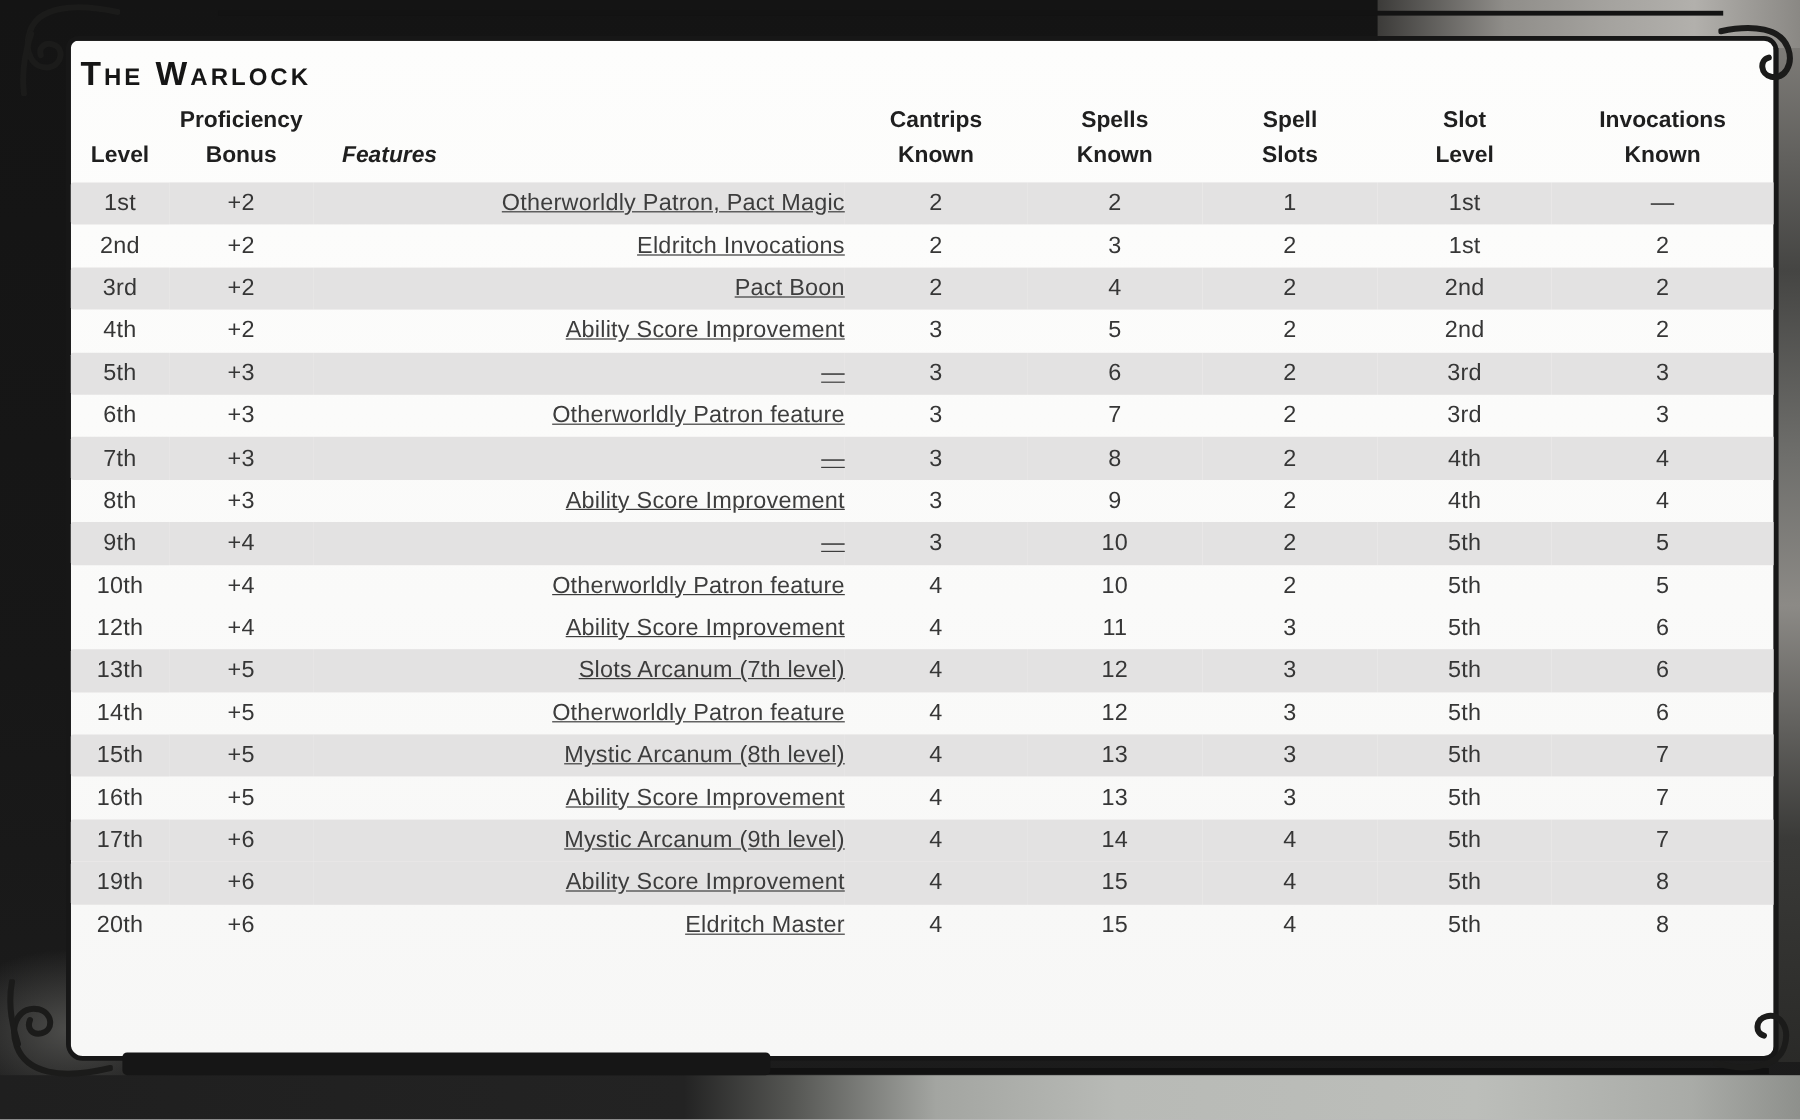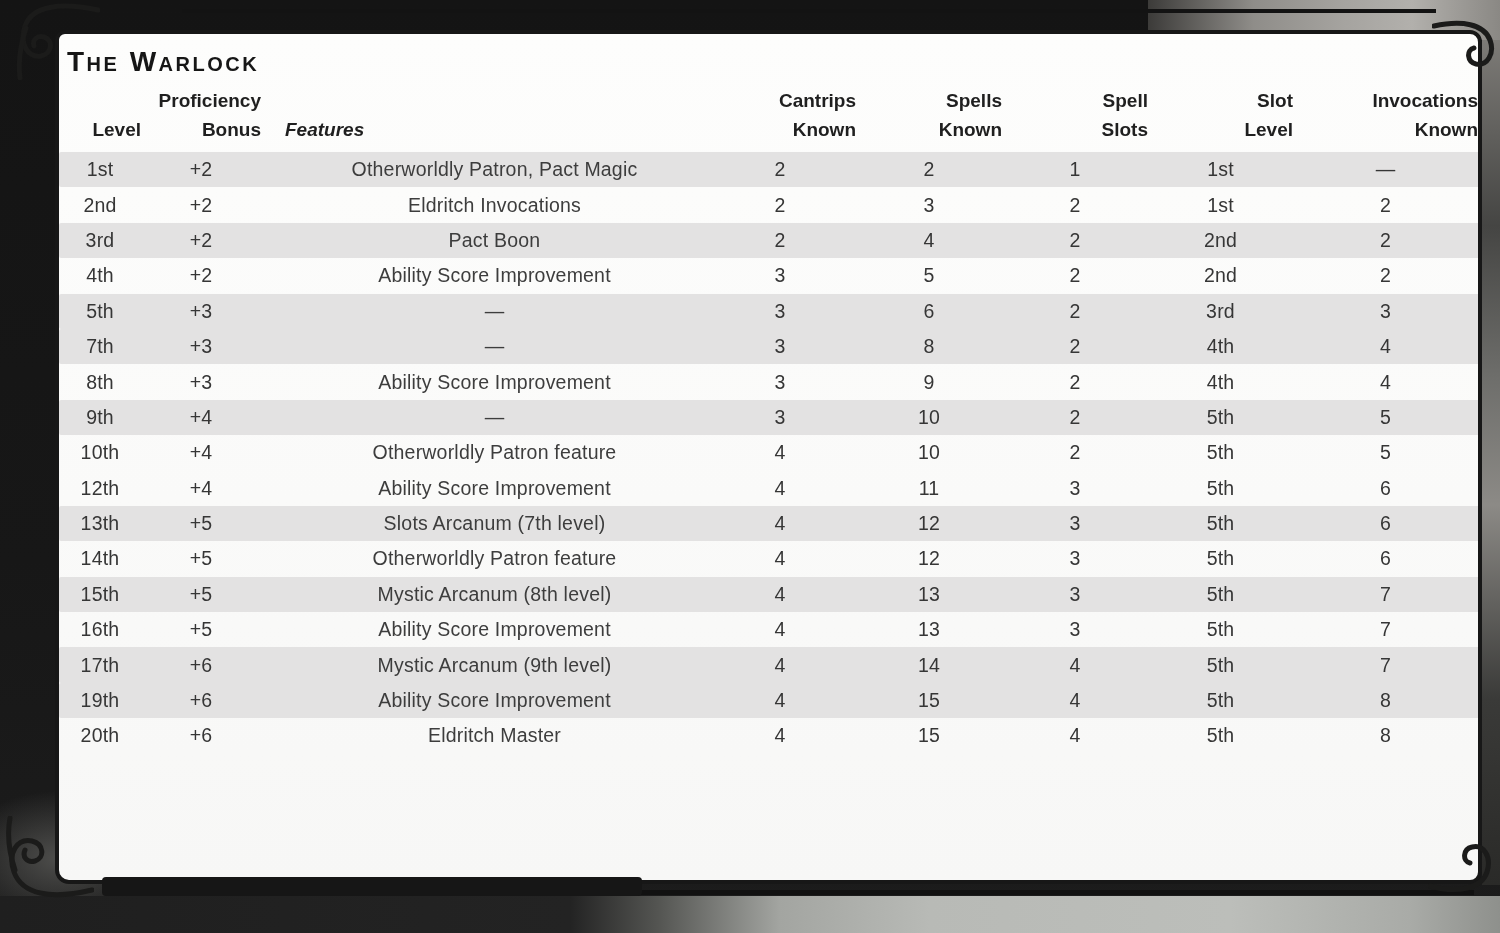--- a/index.html
+++ b/index.html
@@ -77,37 +77,37 @@
   table.class-table {
     border-collapse: collapse;
     table-layout: fixed;
     width: 1419px;
     margin-top: 4px;
   }
   .class-table th {
     font-size: 19px;
     font-weight: bold;
     color: #1f1f1f;
-    text-align: right;
+    text-align: center;
     vertical-align: bottom;
     padding: 0 0 8px 0;
     line-height: 29px;
     height: 62px;
   }
   .class-table th .h-line { display: block; }
   .class-table th.col-features { text-align: left; padding-left: 24px; font-style: italic; }
   .class-table td {
     font-size: 19.5px;
     color: #363636;
     text-align: center;
     height: 35.4px;
     padding: 0;
     letter-spacing: 0.2px;
   }
-  .class-table td.features-cell { text-align: center; padding-left: 24px; color: #3d3d3d; }
+  .class-table td.features-cell { text-align: right; padding-left: 24px; color: #3d3d3d; text-decoration: underline; }
   .class-table tr.stripe td { background: #e3e2e2; }
   .class-table tr.stripe td:first-child { border-radius: 2px 0 0 2px; }
 </style>
 </head>
 <body>
 
 <div class="page">
 
   <div class="bg-topright"></div>
   <div class="bg-rightstrip"></div>
@@ -207,20 +207,30 @@
             <td>2</td>
             <td>2nd</td>
             <td>2</td>
           </tr>
           <tr class="stripe">
             <td>5th</td>
             <td>+3</td>
             <td class="features-cell">—</td>
             <td>3</td>
             <td>6</td>
+            <td>2</td>
+            <td>3rd</td>
+            <td>3</td>
+          </tr>
+          <tr>
+            <td>6th</td>
+            <td>+3</td>
+            <td class="features-cell">Otherworldly Patron feature</td>
+            <td>3</td>
+            <td>7</td>
             <td>2</td>
             <td>3rd</td>
             <td>3</td>
           </tr>
           <tr class="stripe">
             <td>7th</td>
             <td>+3</td>
             <td class="features-cell">—</td>
             <td>3</td>
             <td>8</td>

